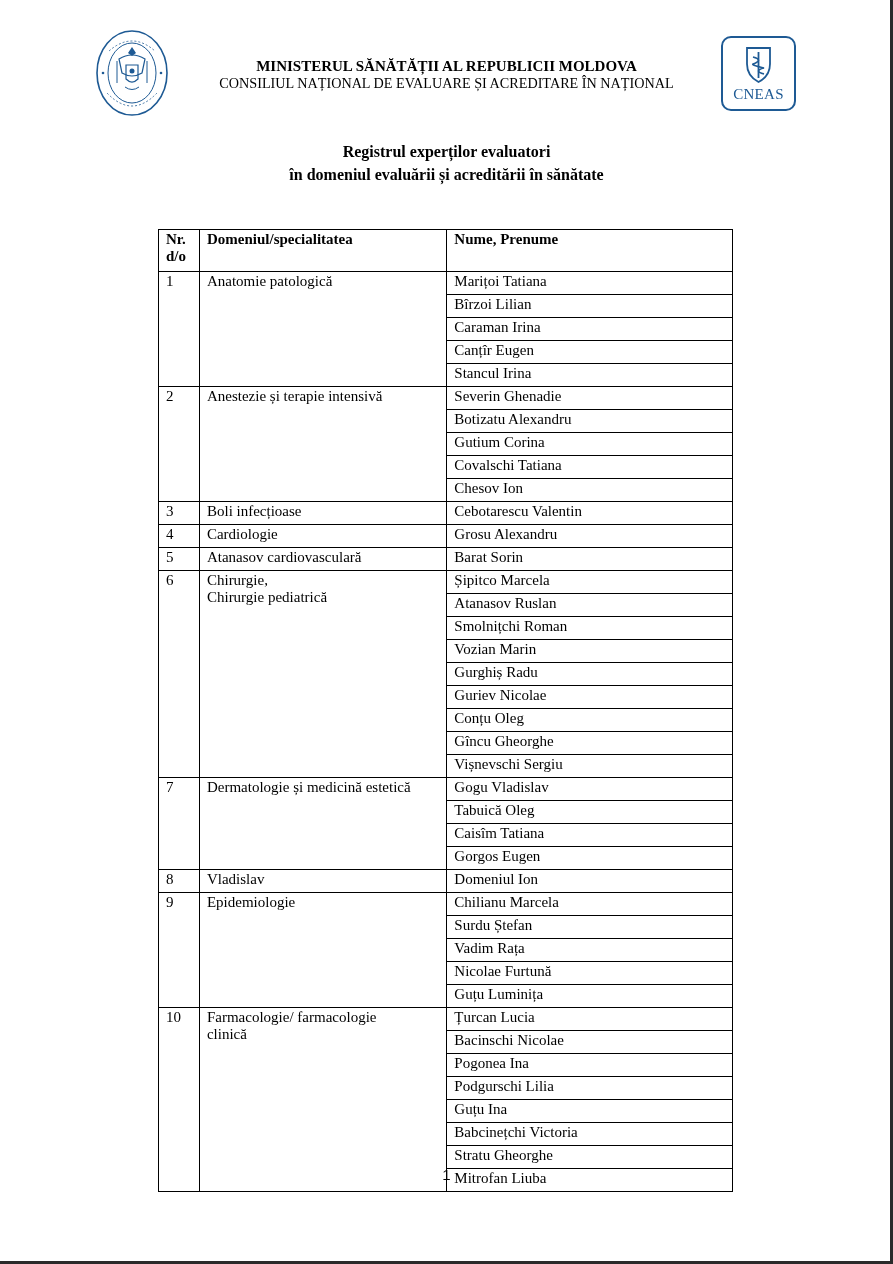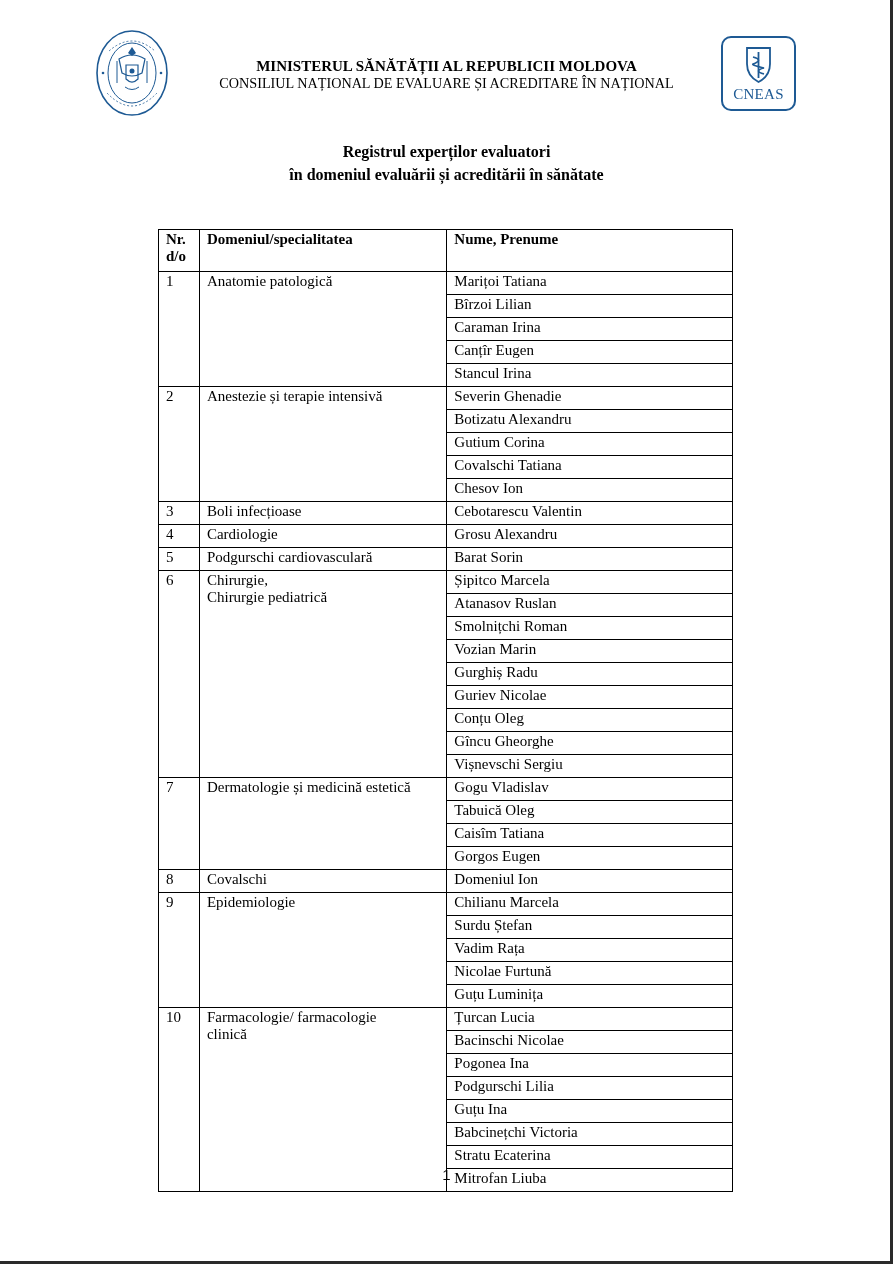--- a/index.html
+++ b/index.html
@@ -130,21 +130,21 @@
       <tr>
         <td rowspan="1">4</td>
         <td rowspan="1">
           <span class="domain-line">Cardiologie</span>
         </td>
         <td>Grosu Alexandru</td>
       </tr>
       <tr>
         <td rowspan="1">5</td>
         <td rowspan="1">
-          <span class="domain-line">Podgurschi cardiovasculară</span>
+          <span class="domain-line">Atanasov cardiovasculară</span>
         </td>
         <td>Barat Sorin</td>
       </tr>
       <tr>
         <td rowspan="9">6</td>
         <td rowspan="9">
           <span class="domain-line">Chirurgie,</span>
           <span class="domain-line">Chirurgie pediatrică</span>
         </td>
         <td>Șipitco Marcela</td>
@@ -185,21 +185,21 @@
       </tr>
       <tr>
         <td>Caisîm Tatiana</td>
       </tr>
       <tr>
         <td>Gorgos Eugen</td>
       </tr>
       <tr>
         <td rowspan="1">8</td>
         <td rowspan="1">
-          <span class="domain-line">Covalschi</span>
+          <span class="domain-line">Vladislav</span>
         </td>
         <td>Domeniul Ion</td>
       </tr>
       <tr>
         <td rowspan="5">9</td>
         <td rowspan="5">
           <span class="domain-line">Epidemiologie</span>
         </td>
         <td>Chilianu Marcela</td>
       </tr>
@@ -232,21 +232,21 @@
       <tr>
         <td>Podgurschi Lilia</td>
       </tr>
       <tr>
         <td>Guțu Ina</td>
       </tr>
       <tr>
         <td>Babcinețchi Victoria</td>
       </tr>
       <tr>
-        <td>Stratu Ecaterina</td>
+        <td>Stratu Gheorghe</td>
       </tr>
       <tr>
         <td>Mitrofan Liuba</td>
       </tr>
     </tbody>
 </table>
 
 <div class="page-number">1</div>
 
 </body></html>

